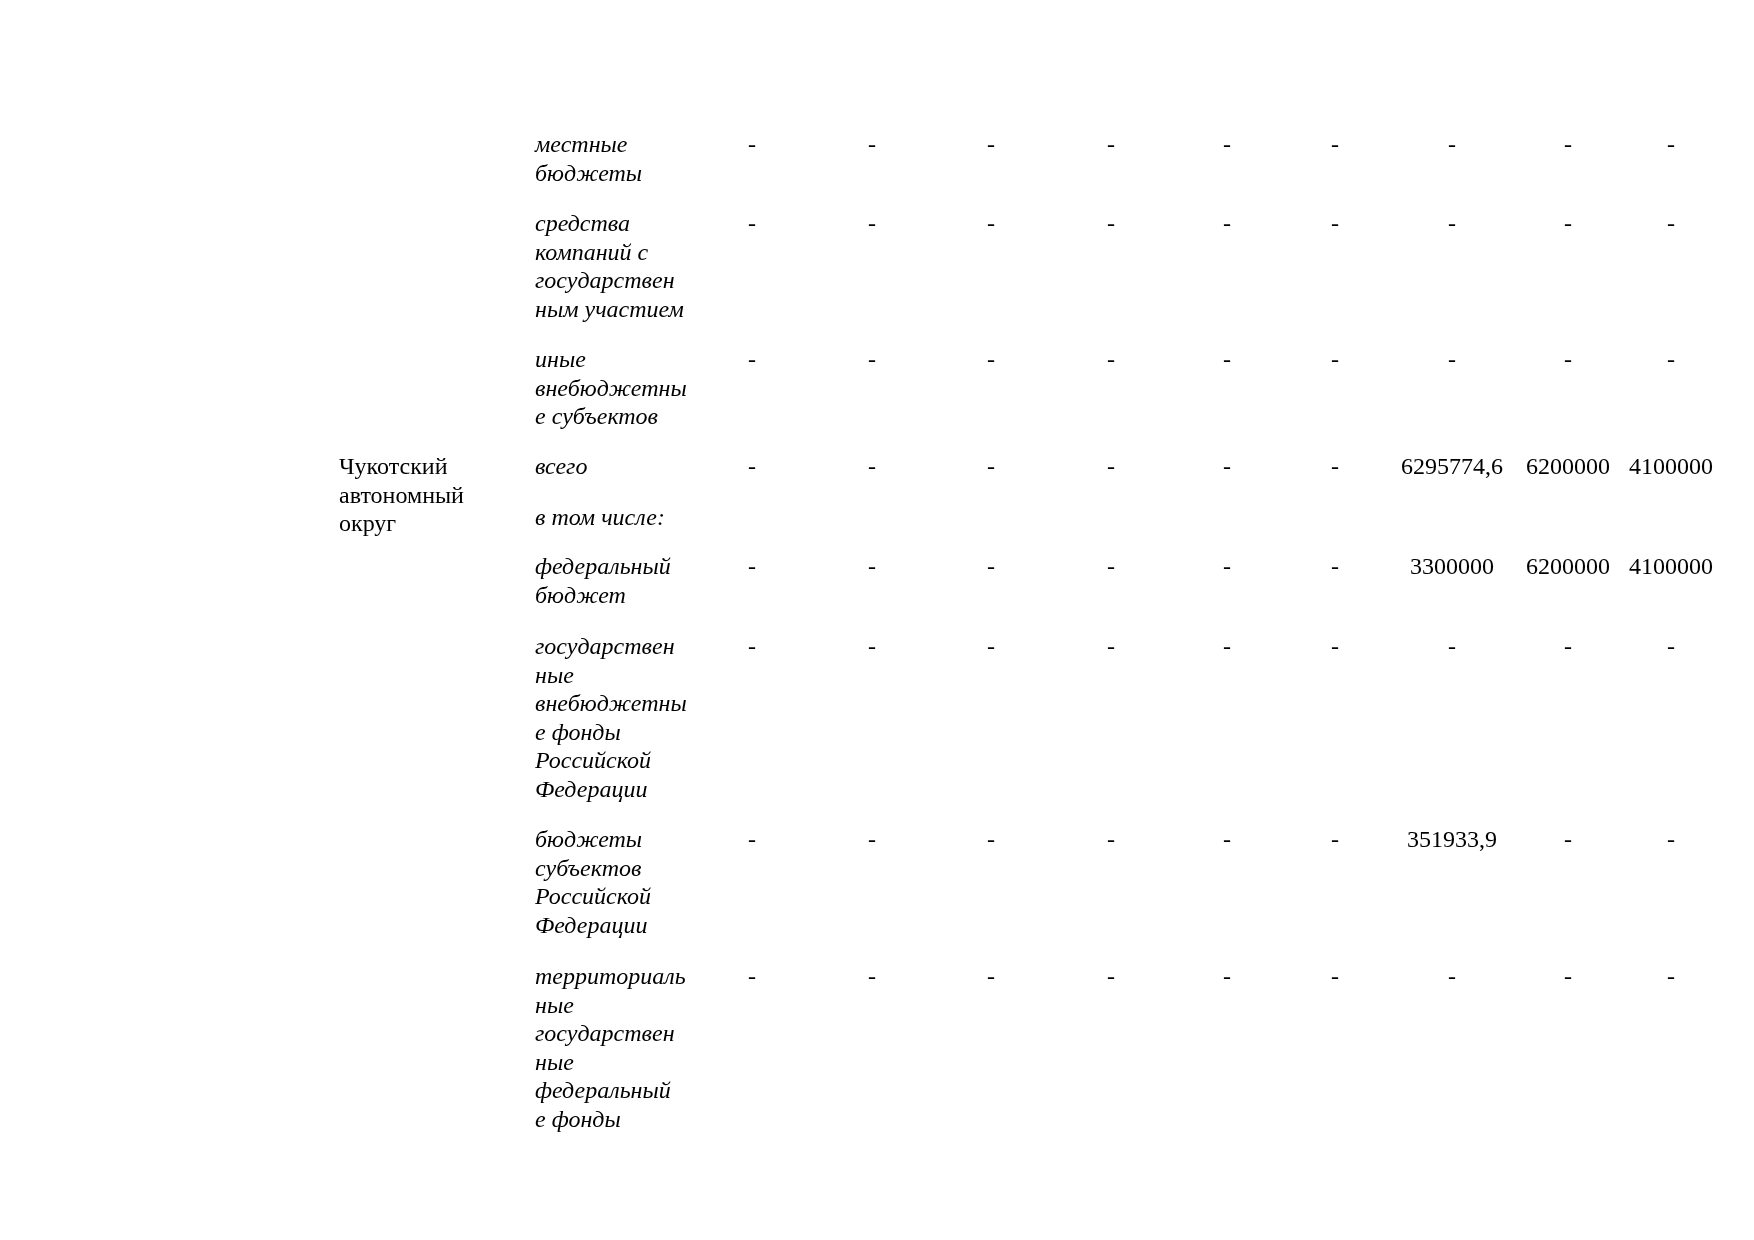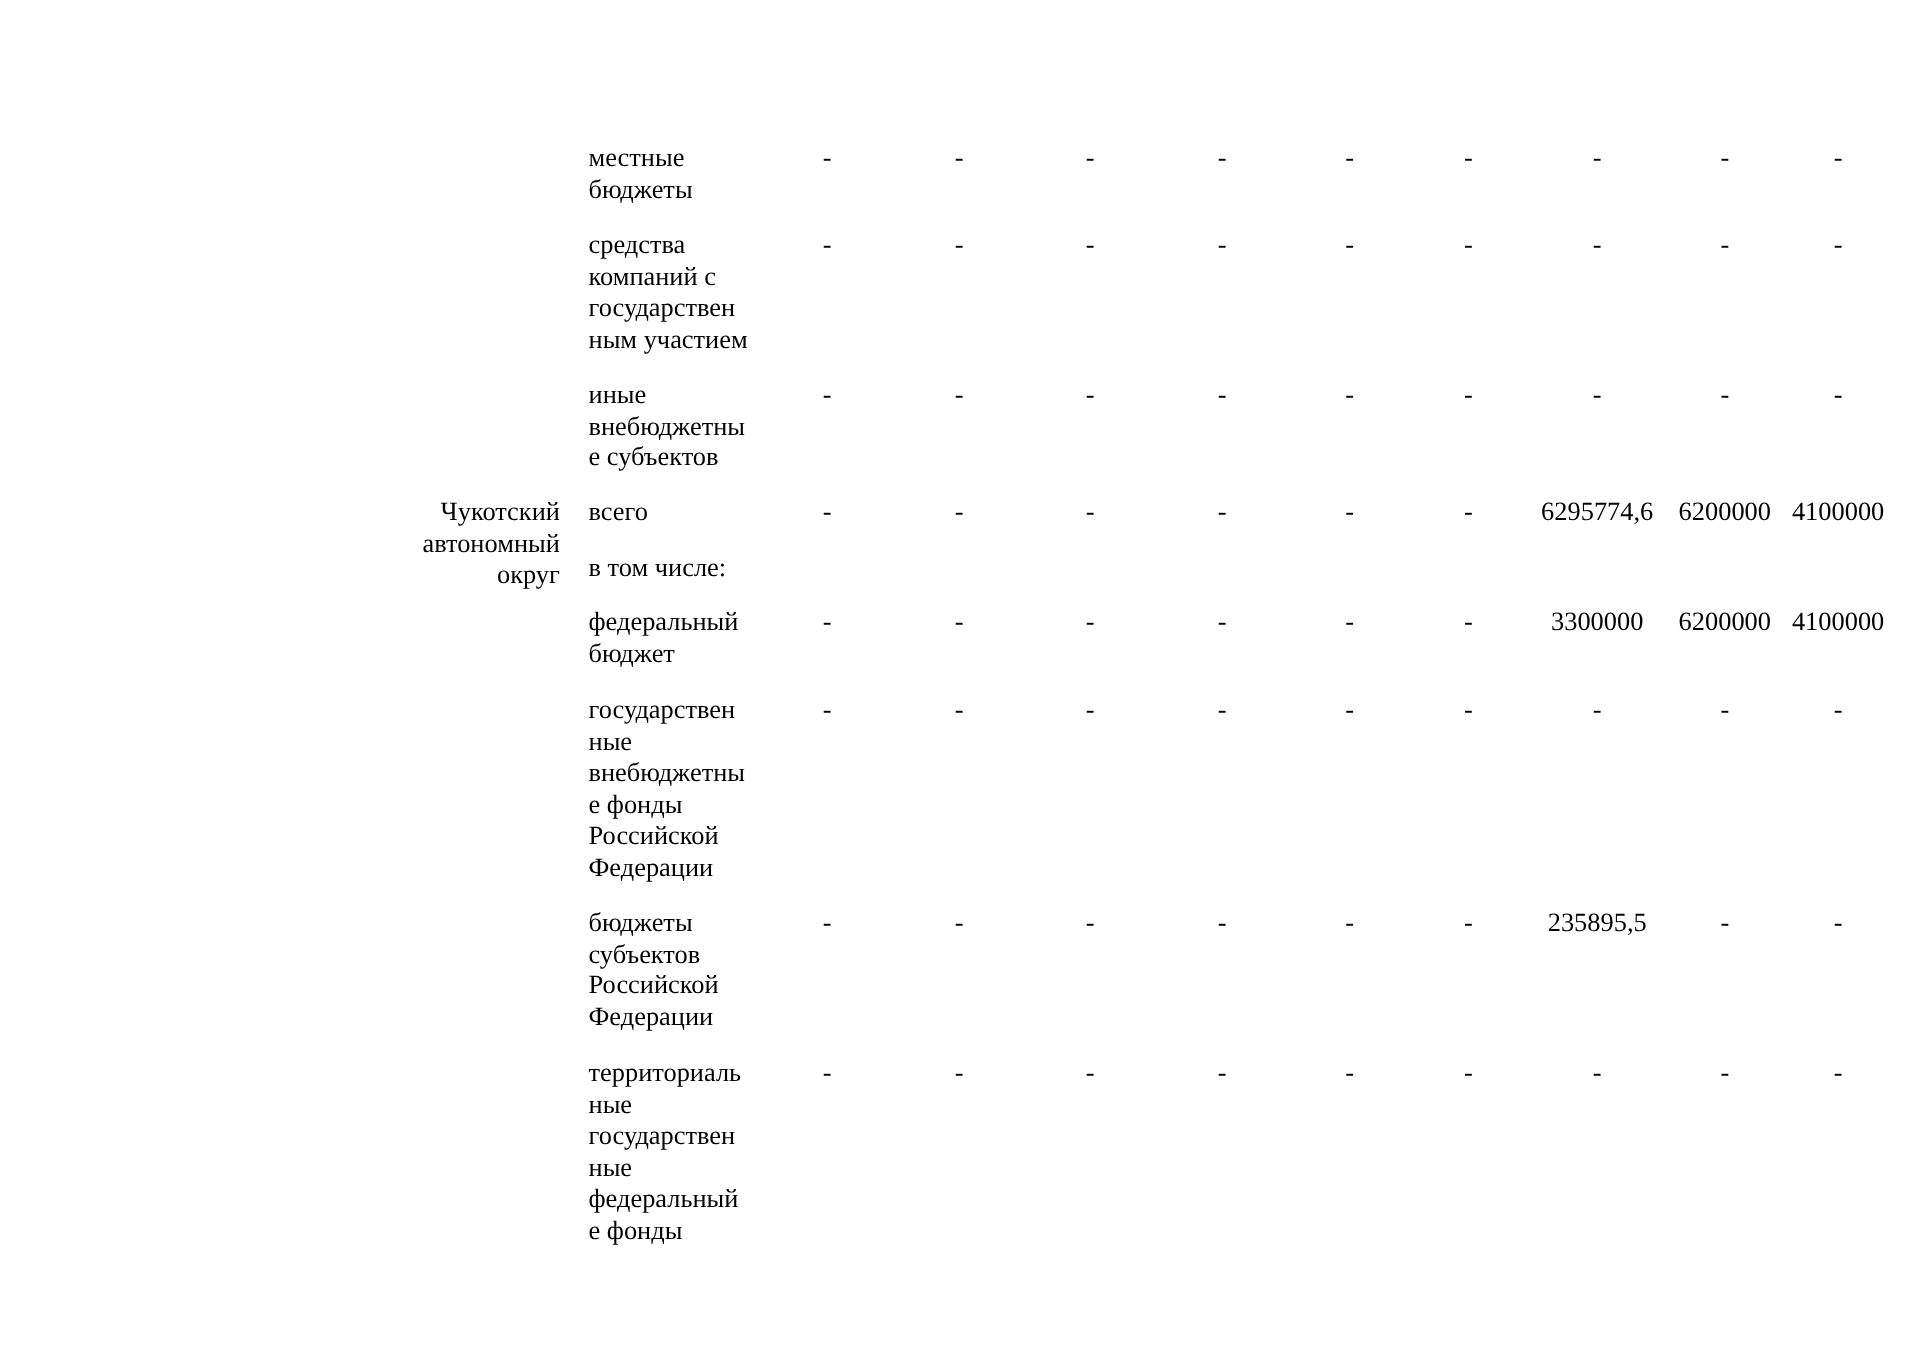--- a/index.html
+++ b/index.html
@@ -1,21 +1,21 @@
 <!DOCTYPE html>
 <html><head>
 <meta charset="utf-8">
 <style>
   html, body { margin: 0; padding: 0; background: #ffffff; }
   body { width: 1754px; height: 1240px; position: relative; overflow: hidden;
          font-family: "Liberation Serif", "DejaVu Serif", serif; color: #000; font-size: 24px; }
   .page { position: absolute; left: 0; top: 0; width: 1754px; height: 1240px; overflow: hidden; }
   .row { position: absolute; left: 0; width: 1754px; }
-  .region { position: absolute; left: 339px; width: 170px; line-height: 28.5px; white-space: pre-line; text-align: right; }
-  .label { position: absolute; left: 535px; width: 170px; line-height: 28.5px; white-space: pre-line; }
+  .region { position: absolute; left: 339px; width: 170px; line-height: 28.5px; white-space: pre-line; }
+  .label { position: absolute; left: 535px; width: 170px; line-height: 28.5px; white-space: pre-line; font-style: italic; }
   .label.total { left: 535px; }
   .cell { position: absolute; width: 120px; margin-left: -60px; text-align: center; line-height: 28.5px; white-space: nowrap; }
   .c0 { left: 752px; } .c1 { left: 872px; } .c2 { left: 991px; } .c3 { left: 1111px; }
   .c4 { left: 1227px; } .c5 { left: 1335px; } .c6 { left: 1452px; } .c7 { left: 1568px; }
   .c8 { left: 1671px; } .c9 { left: 1785px; }
 </style>
 </head>
 <body>
 
 <div class="page">
@@ -123,21 +123,21 @@
     <div class="label">бюджеты
 субъектов
 Российской
 Федерации</div>
     <div class="cell c0">-</div>
     <div class="cell c1">-</div>
     <div class="cell c2">-</div>
     <div class="cell c3">-</div>
     <div class="cell c4">-</div>
     <div class="cell c5">-</div>
-    <div class="cell c6">235895,5</div>
+    <div class="cell c6">351933,9</div>
     <div class="cell c7">-</div>
     <div class="cell c8">-</div>
   </div>
 
   <div class="row" style="top:962px">
     <div class="label">территориаль
 ные
 государствен
 ные
 федеральный

